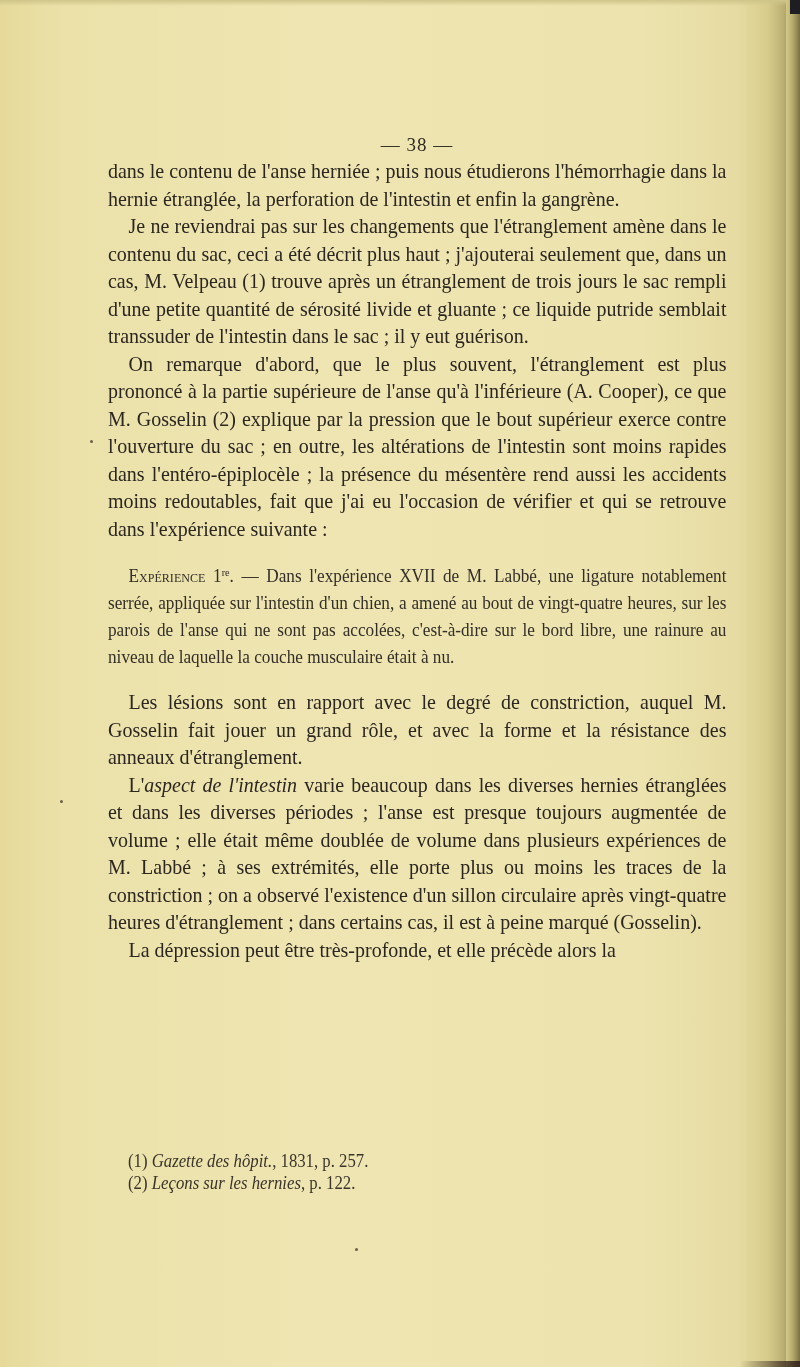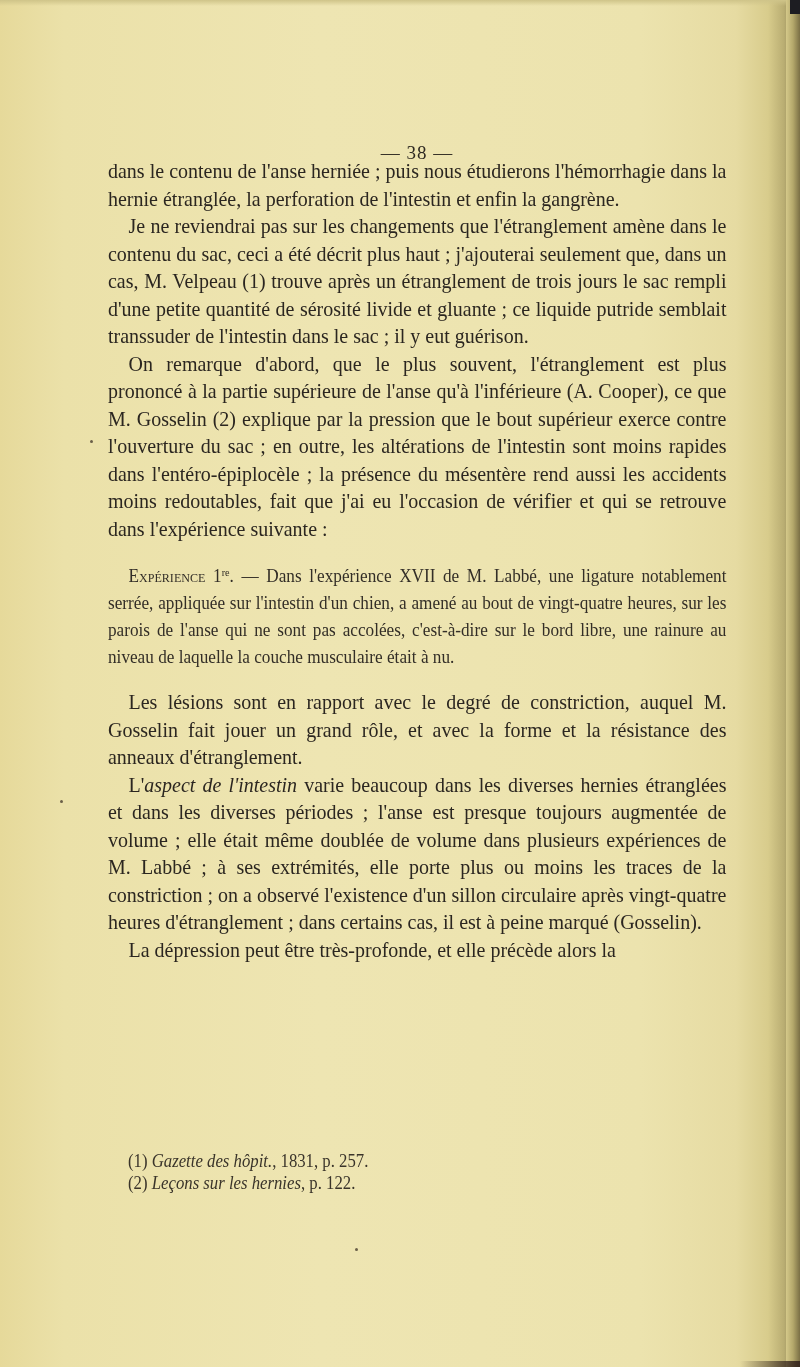--- a/index.html
+++ b/index.html
@@ -43,21 +43,21 @@
       left: 108px;
       top: 130px;
       width: 618px;
       color: #2b2620;
       font-family: "Liberation Serif", "DejaVu Serif", serif;
     }
     .page-number {
       position: absolute;
       left: 0;
       width: 618px;
-      top: 12px;
+      top: 4px;
       text-align: center;
       font-size: 19px;
       letter-spacing: 1px;
       color: #2f2a22;
     }
     .body-text {
       position: absolute;
       left: 0;
       top: 28px;
       width: 618px;

